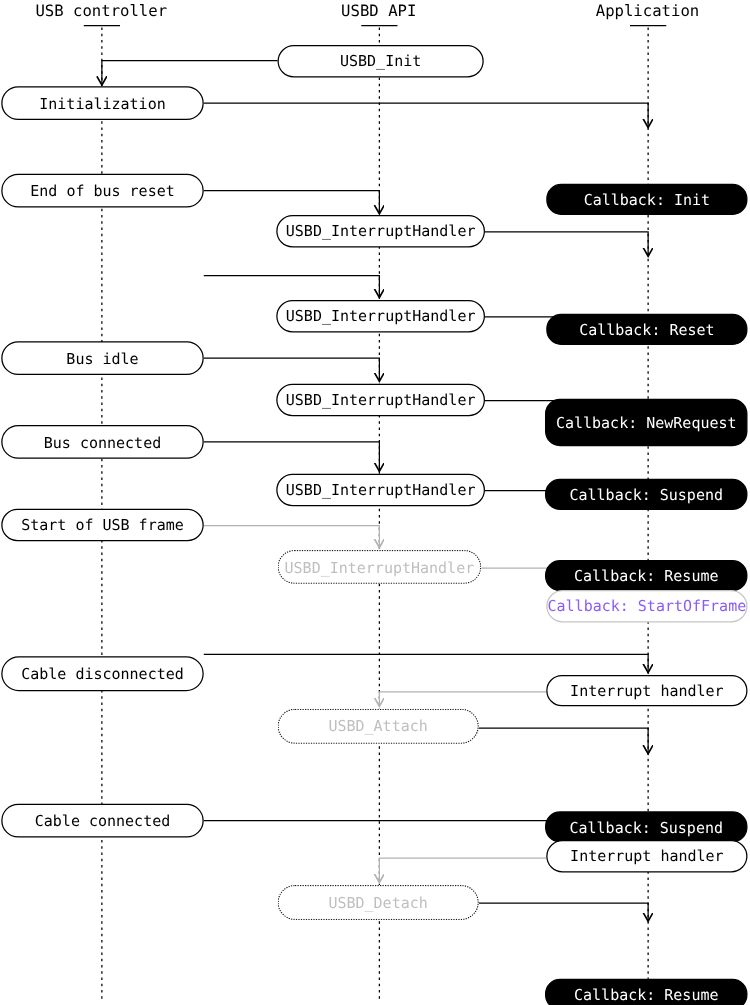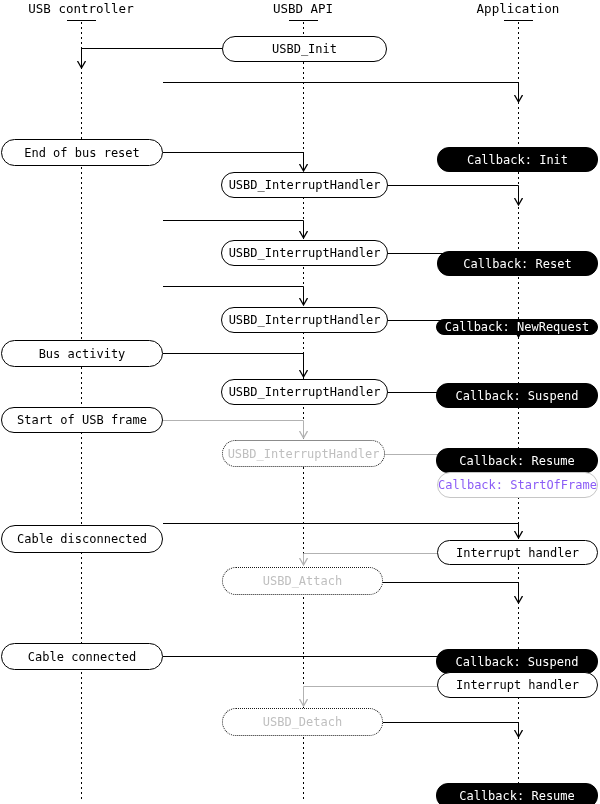--- a/index.html
+++ b/index.html
@@ -68,28 +68,30 @@
     <path class="conn" d="M163,656.5 H518.5 V670" marker-end="url(#arrow-black)"></path>
     <path class="conn gray" d="M437,686.5 H303.5 V706" marker-end="url(#arrow-gray)"></path>
     <path class="conn" d="M383,722.5 H518.5 V737" marker-end="url(#arrow-black)"></path>
   </svg>
 
   <div class="actor" style="left:-9px">USB controller</div>
   <div class="actor" style="left:213px">USBD API</div>
   <div class="actor" style="left:428px">Application</div>
 
   <div class="pill" style="left:222px;top:36px;width:165px;height:26px">USBD_Init</div>
+  <div class="pill" style="left:1px;top:69px;width:162px;height:27px">Initialization</div>
   <div class="pill black" style="left:437px;top:103px;width:161px;height:25px">Callback: Init</div>
   <div class="pill" style="left:1px;top:139px;width:162px;height:27px">End of bus reset</div>
   <div class="pill" style="left:221px;top:172px;width:167px;height:26px">USBD_InterruptHandler</div>
   <div class="pill black" style="left:437px;top:207px;width:161px;height:25px">Callback: Reset</div>
   <div class="pill" style="left:221px;top:240px;width:167px;height:26px">USBD_InterruptHandler</div>
-  <div class="pill black" style="left:436px;top:275px;width:162px;height:16px">Callback: NewRequest</div>
+  <div class="pill" style="left:1px;top:273px;width:162px;height:27px">Bus idle</div>
+  <div class="pill black" style="left:436px;top:275px;width:162px;height:38px">Callback: NewRequest</div>
   <div class="pill" style="left:221px;top:307px;width:167px;height:26px">USBD_InterruptHandler</div>
-  <div class="pill" style="left:1px;top:340px;width:162px;height:27px">Bus activity</div>
+  <div class="pill" style="left:1px;top:340px;width:162px;height:27px">Bus connected</div>
   <div class="pill black" style="left:436px;top:339px;width:162px;height:25px">Callback: Suspend</div>
   <div class="pill" style="left:221px;top:379px;width:167px;height:26px">USBD_InterruptHandler</div>
   <div class="pill" style="left:1px;top:407px;width:162px;height:26px">Start of USB frame</div>
   <div class="pill black" style="left:436px;top:404px;width:162px;height:25px">Callback: Resume</div>
   <div class="pill ghost" style="left:222px;top:440px;width:163px;height:27px">USBD_InterruptHandler</div>
   <div class="pill ghost-outline" style="left:437px;top:472px;width:161px;height:26px">Callback: StartOfFrame</div>
   <div class="pill" style="left:1px;top:525px;width:162px;height:28px">Cable disconnected</div>
   <div class="pill" style="left:437px;top:540px;width:161px;height:25px">Interrupt handler</div>
   <div class="pill ghost" style="left:222px;top:567px;width:161px;height:28px">USBD_Attach</div>
   <div class="pill black" style="left:436px;top:605px;width:162px;height:25px">Callback: Suspend</div>

